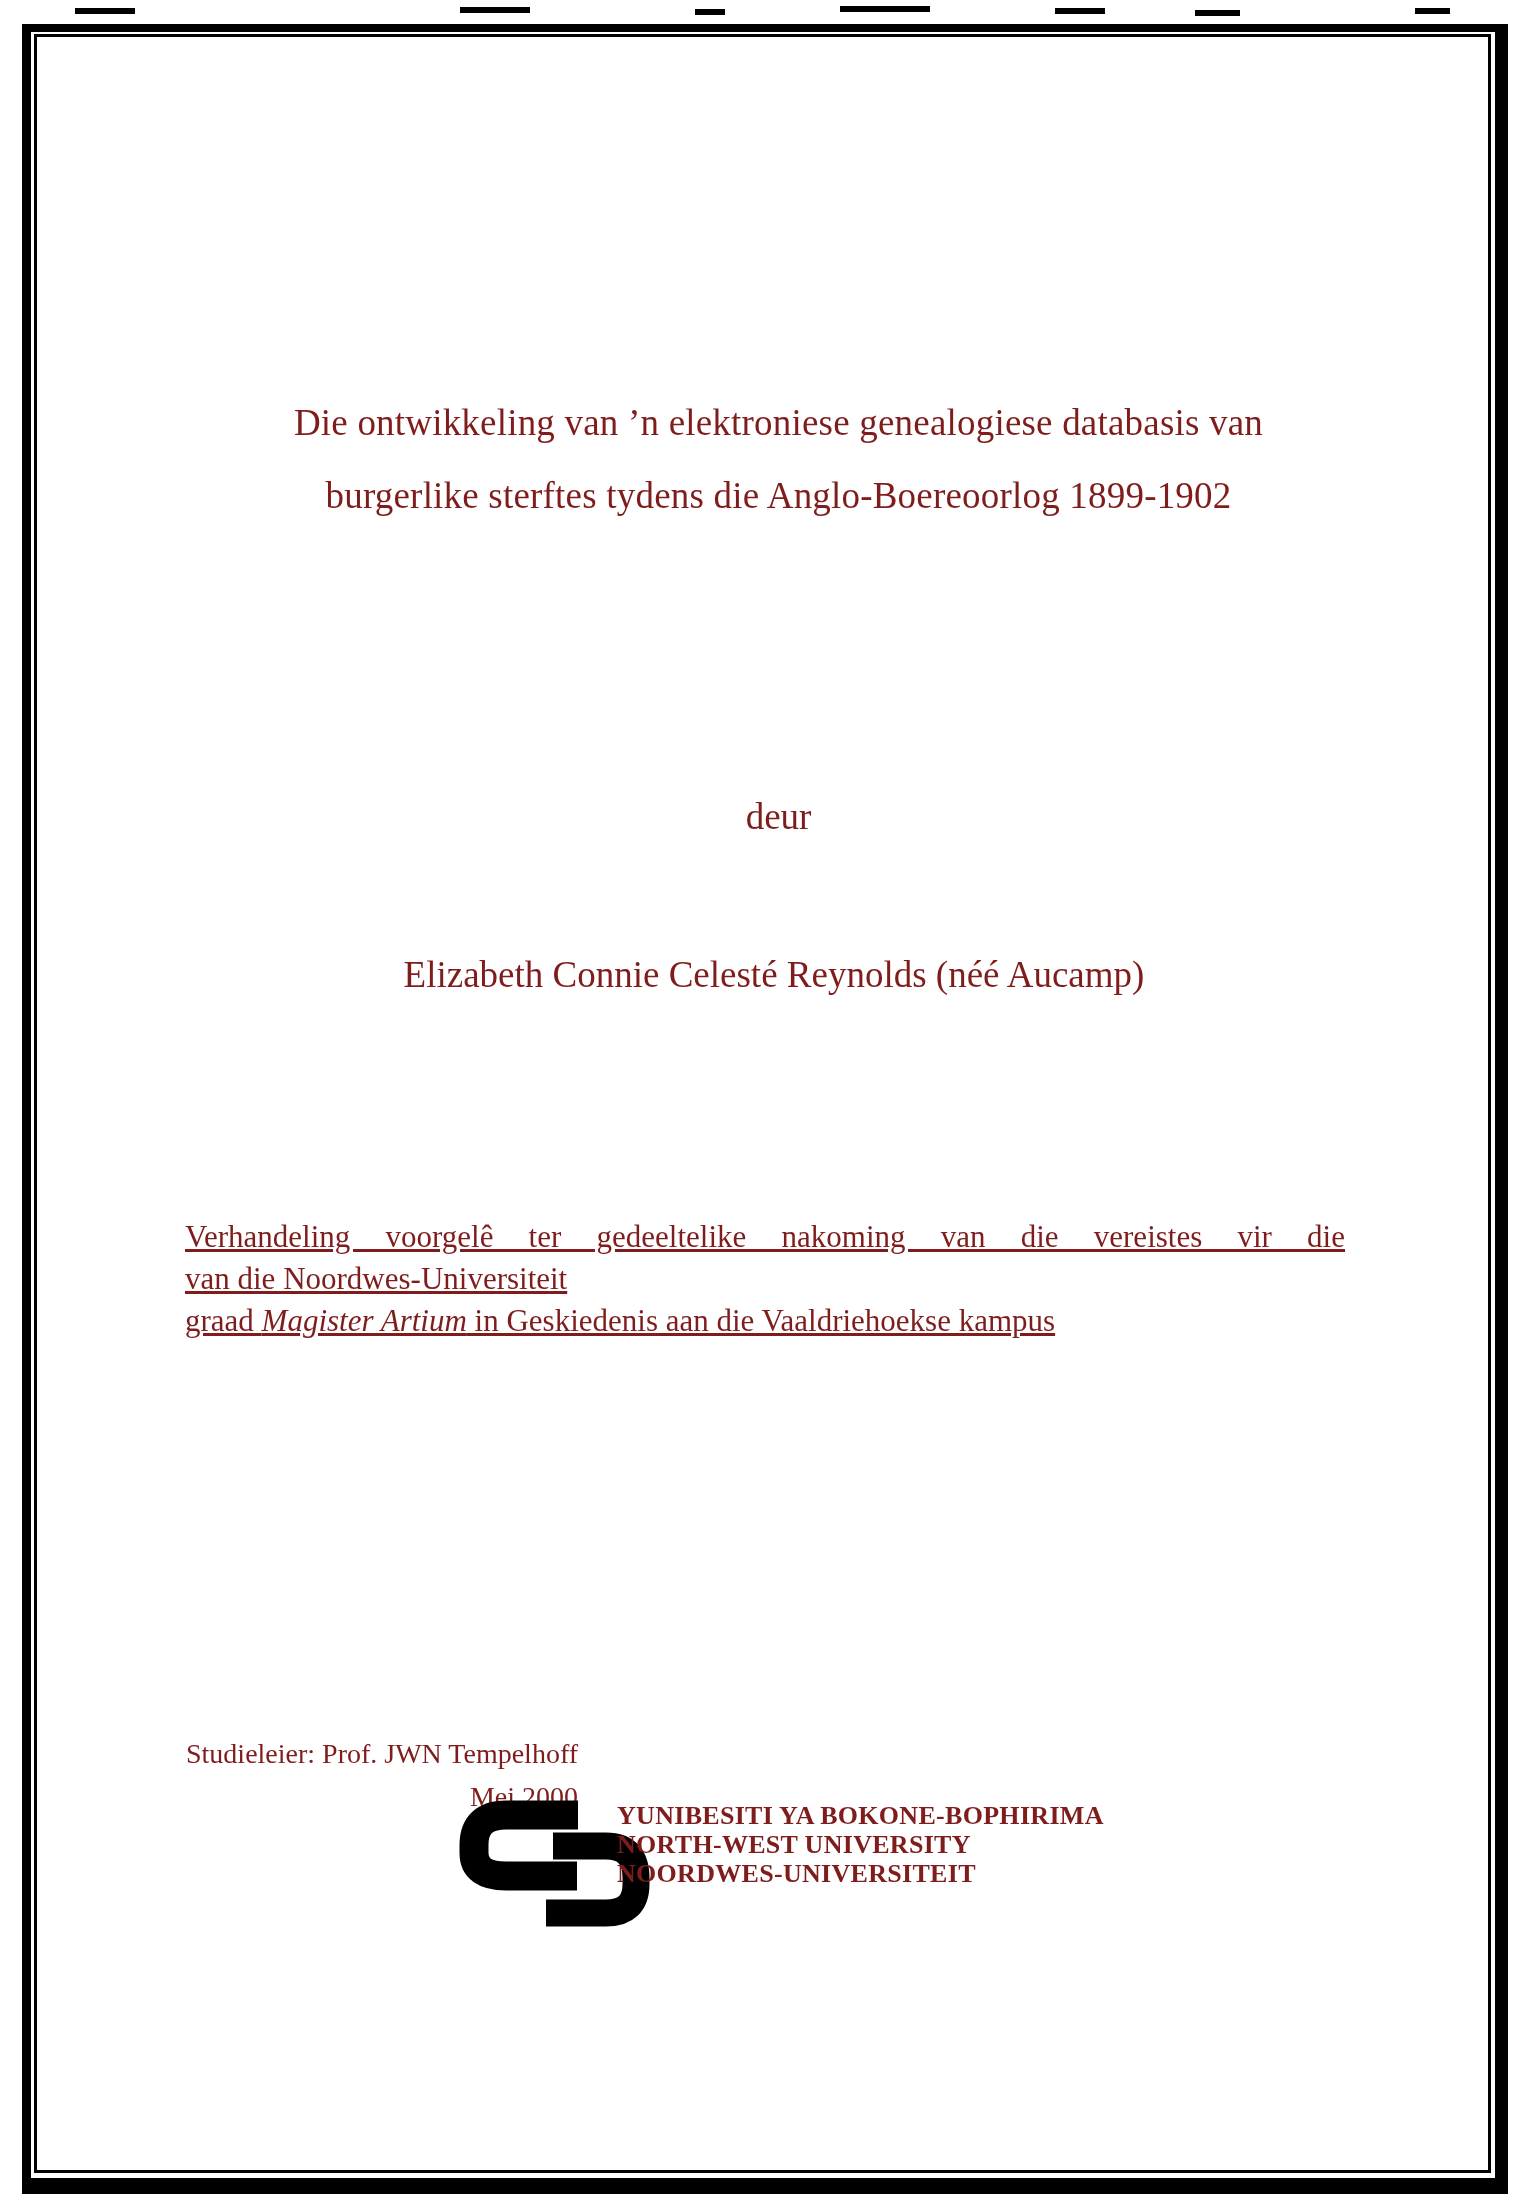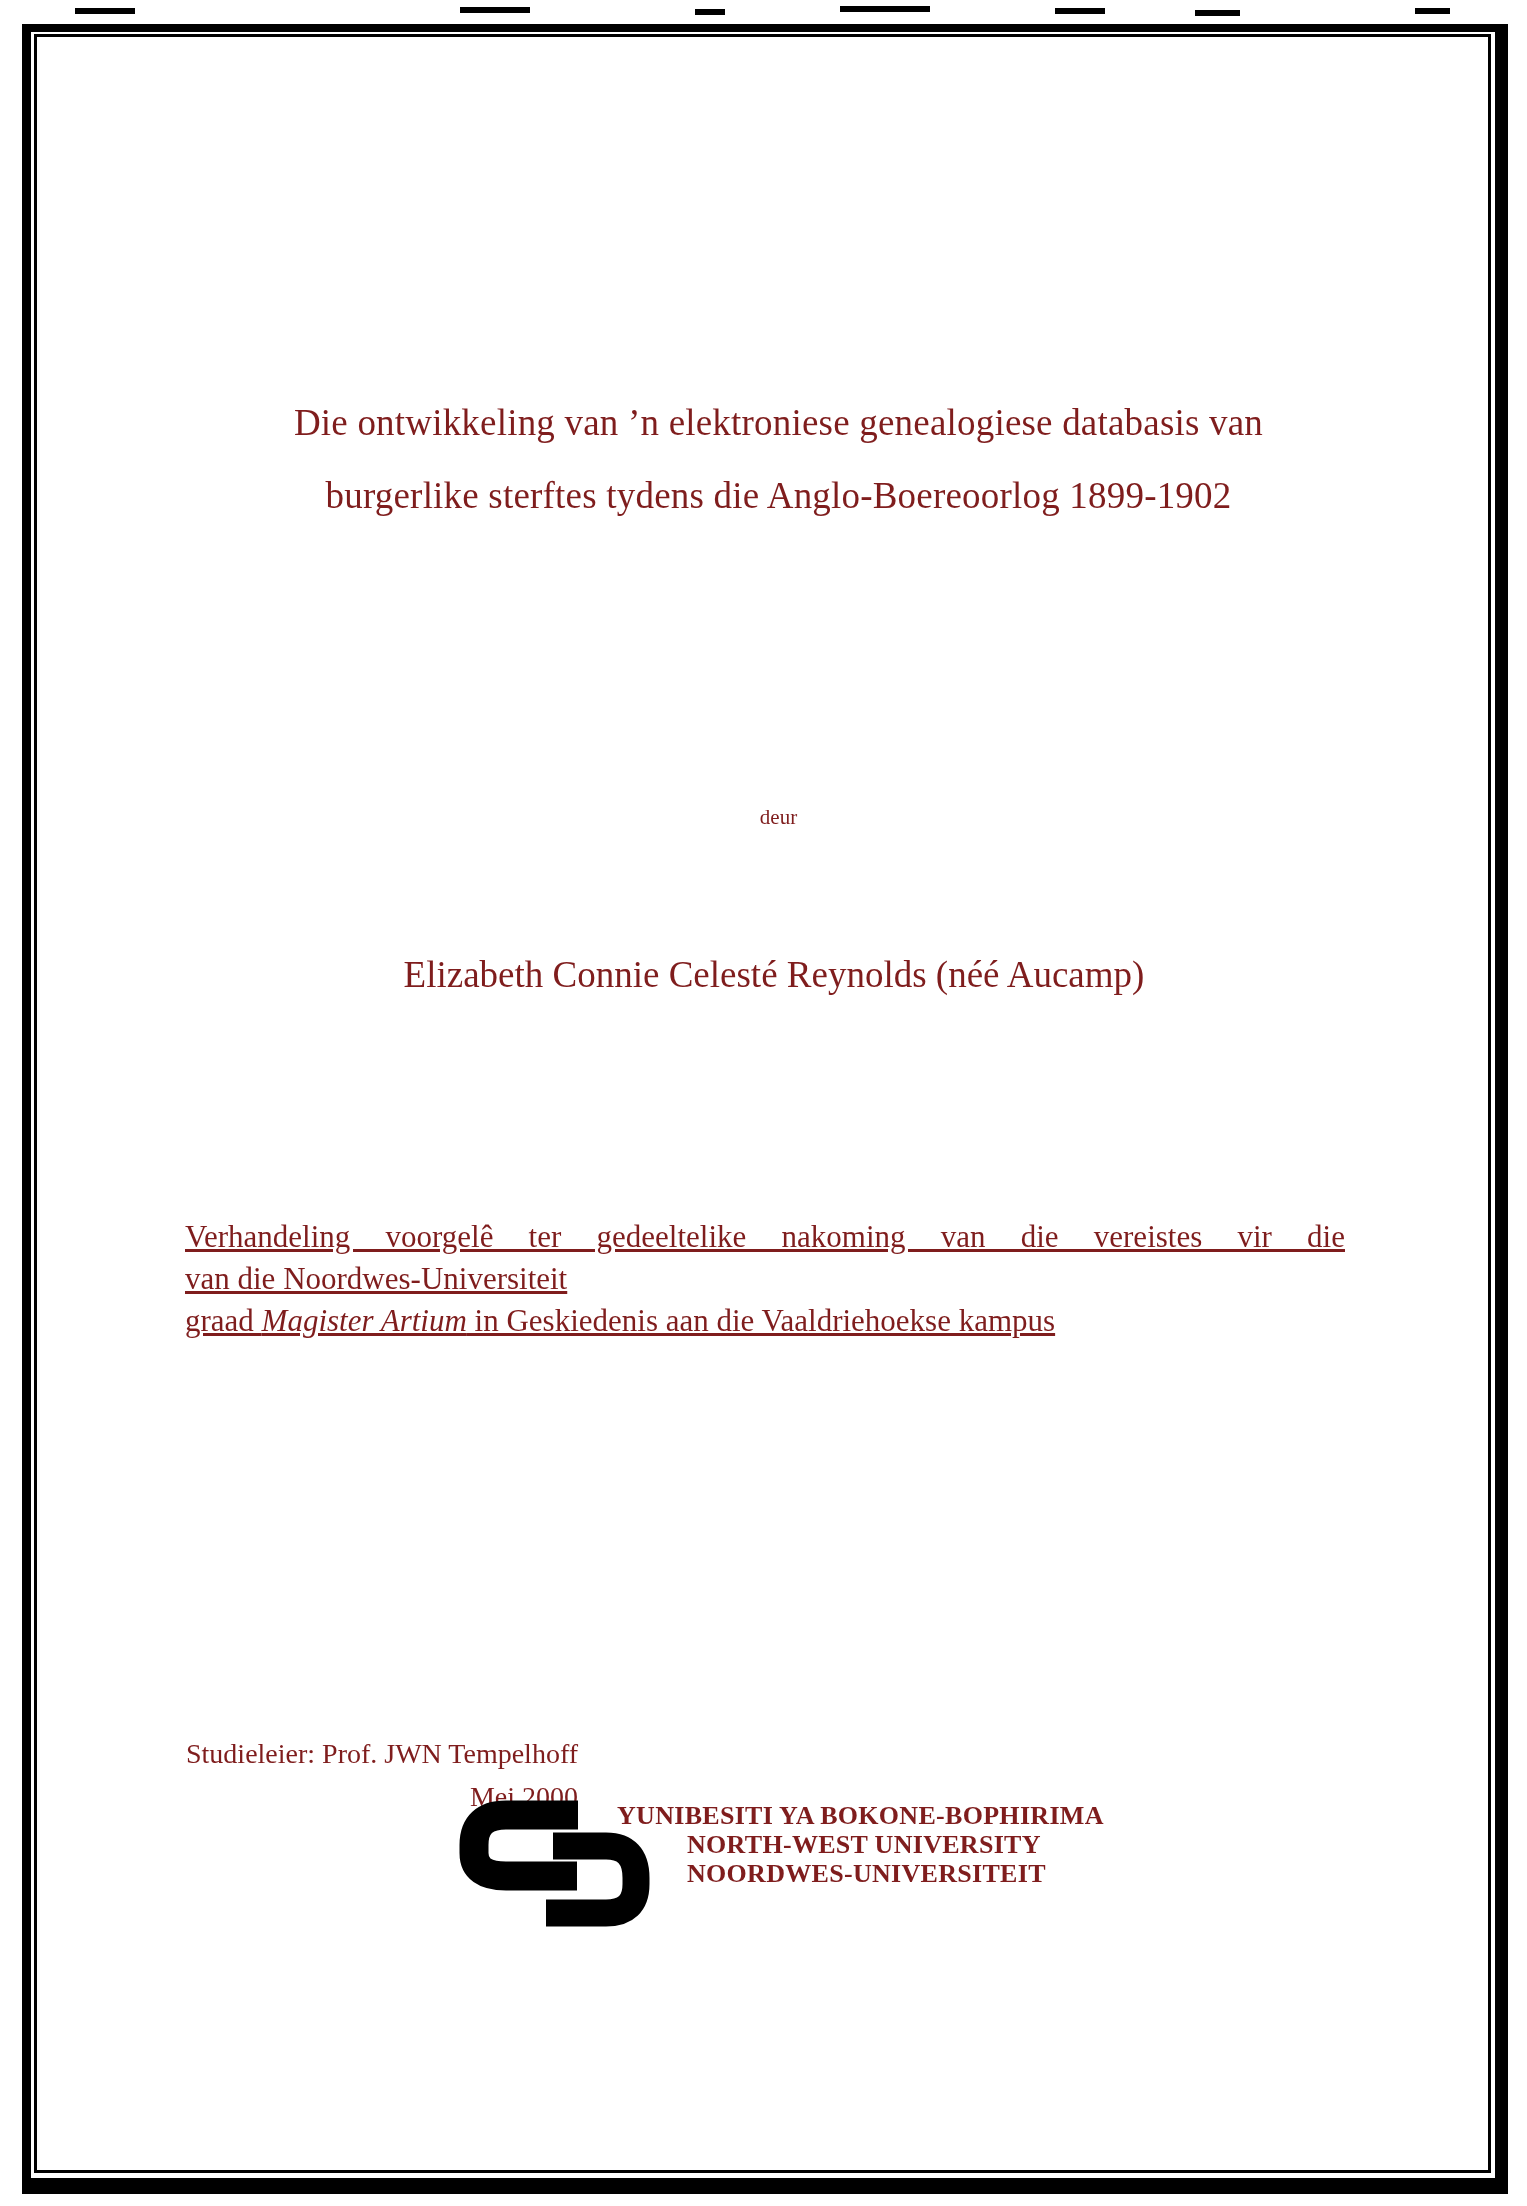--- a/index.html
+++ b/index.html
@@ -40,21 +40,21 @@
     font-size: 37px;
     line-height: 73px;
     letter-spacing: 0.2px;
   }
 
   .byline {
     position: absolute;
     left: 30px; right: 0;
     top: 797px;
     text-align: center;
-    font-size: 21px;
+    font-size: 37px;
     line-height: 40px;
   }
 
   .author {
     position: absolute;
     left: 30px; right: 9px;
     top: 952px;
     text-align: center;
     font-size: 37px;
     line-height: 46px;
@@ -87,21 +87,21 @@
   .logo-text {
     position: absolute;
     left: 617px; top: 1801px;
     font-family: Liberation Serif, serif;
     font-weight: 700;
     font-size: 26px;
     line-height: 29px;
     letter-spacing: 0.3px;
     white-space: nowrap;
   }
-  .logo-text .indented { margin-left: 70px; }
+  .logo-text .indented { }
 </style>
 </head>
 <body>
 
 <div class="scan-page">
 
   <div class="scan-dash" style="left:75px;   top:8px;  width:60px;"></div>
   <div class="scan-dash" style="left:460px;  top:7px;  width:70px;"></div>
   <div class="scan-dash" style="left:695px;  top:9px;  width:30px;"></div>
   <div class="scan-dash" style="left:840px;  top:6px;  width:90px;"></div>

